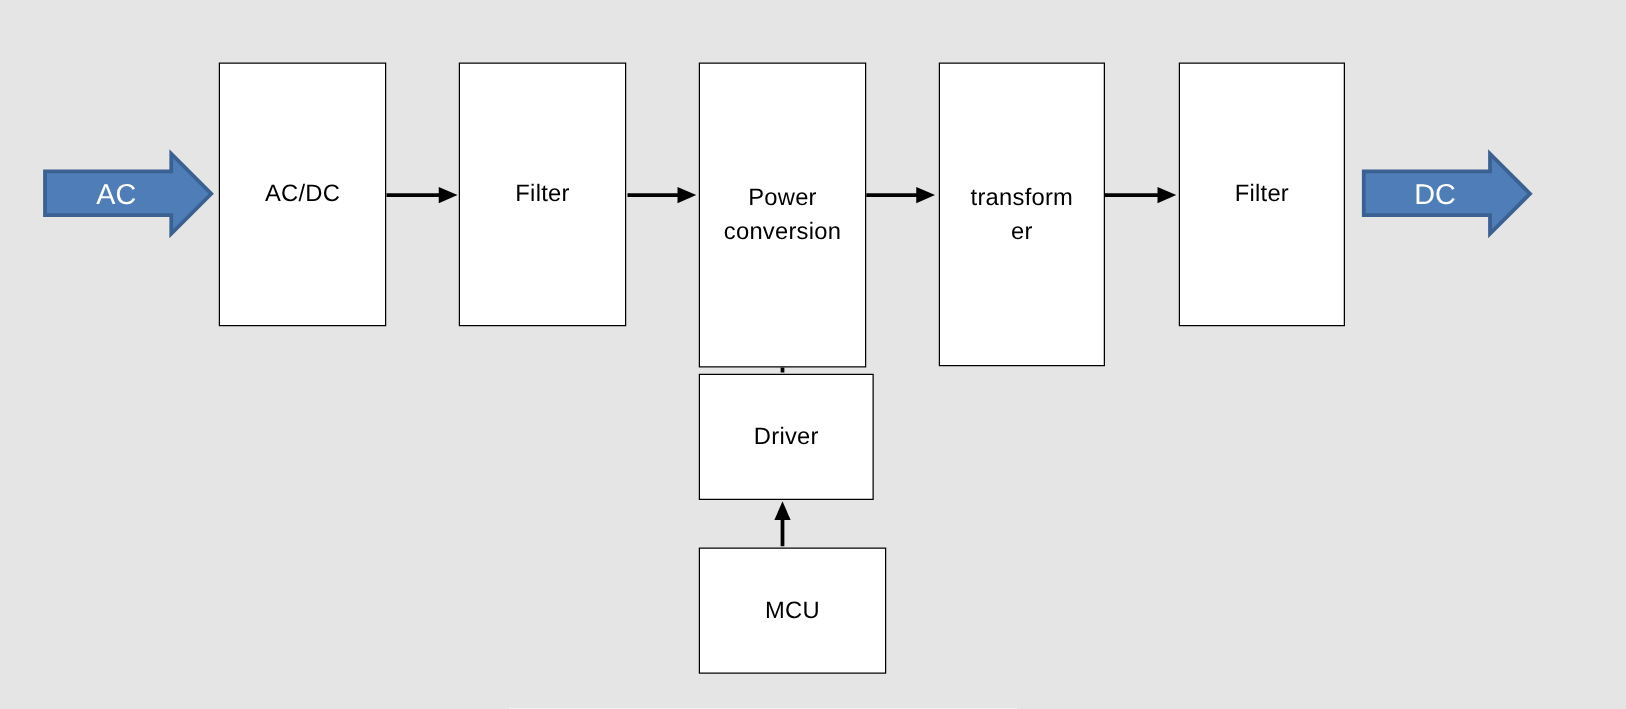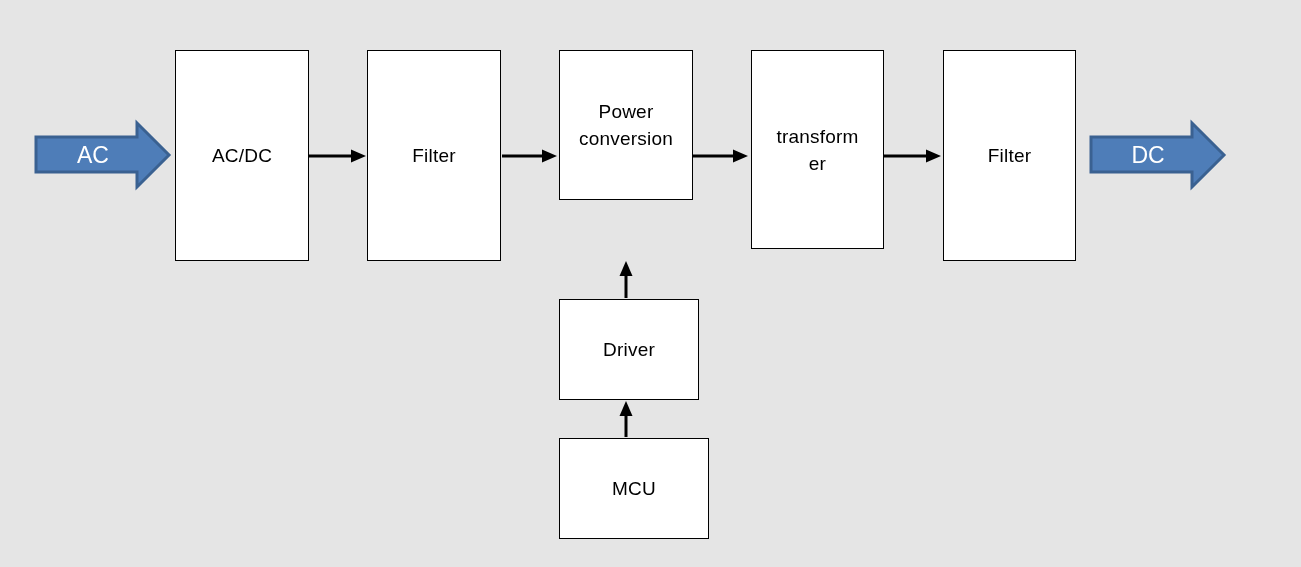--- a/index.html
+++ b/index.html
@@ -96,28 +96,28 @@
   </svg>
 
   <div class="box" style="left:175px; top:50px; width:134px; height:211px;">
     <div class="label">AC/DC</div>
   </div>
 
   <div class="box" style="left:367px; top:50px; width:134px; height:211px;">
     <div class="label">Filter</div>
   </div>
 
-  <div class="box" style="left:559px; top:50px; width:134px; height:150px;">
+  <div class="box" style="left:559px; top:50px; width:134px; height:244px;">
     <div class="label">
       <div>Power</div>
       <div>conversion</div>
     </div>
   </div>
 
-  <div class="box" style="left:751px; top:50px; width:133px; height:199px;">
+  <div class="box" style="left:751px; top:50px; width:133px; height:243px;">
     <div class="label">
       <div>transform</div>
       <div>er</div>
     </div>
   </div>
 
   <div class="box" style="left:943px; top:50px; width:133px; height:211px;">
     <div class="label">Filter</div>
   </div>
 

